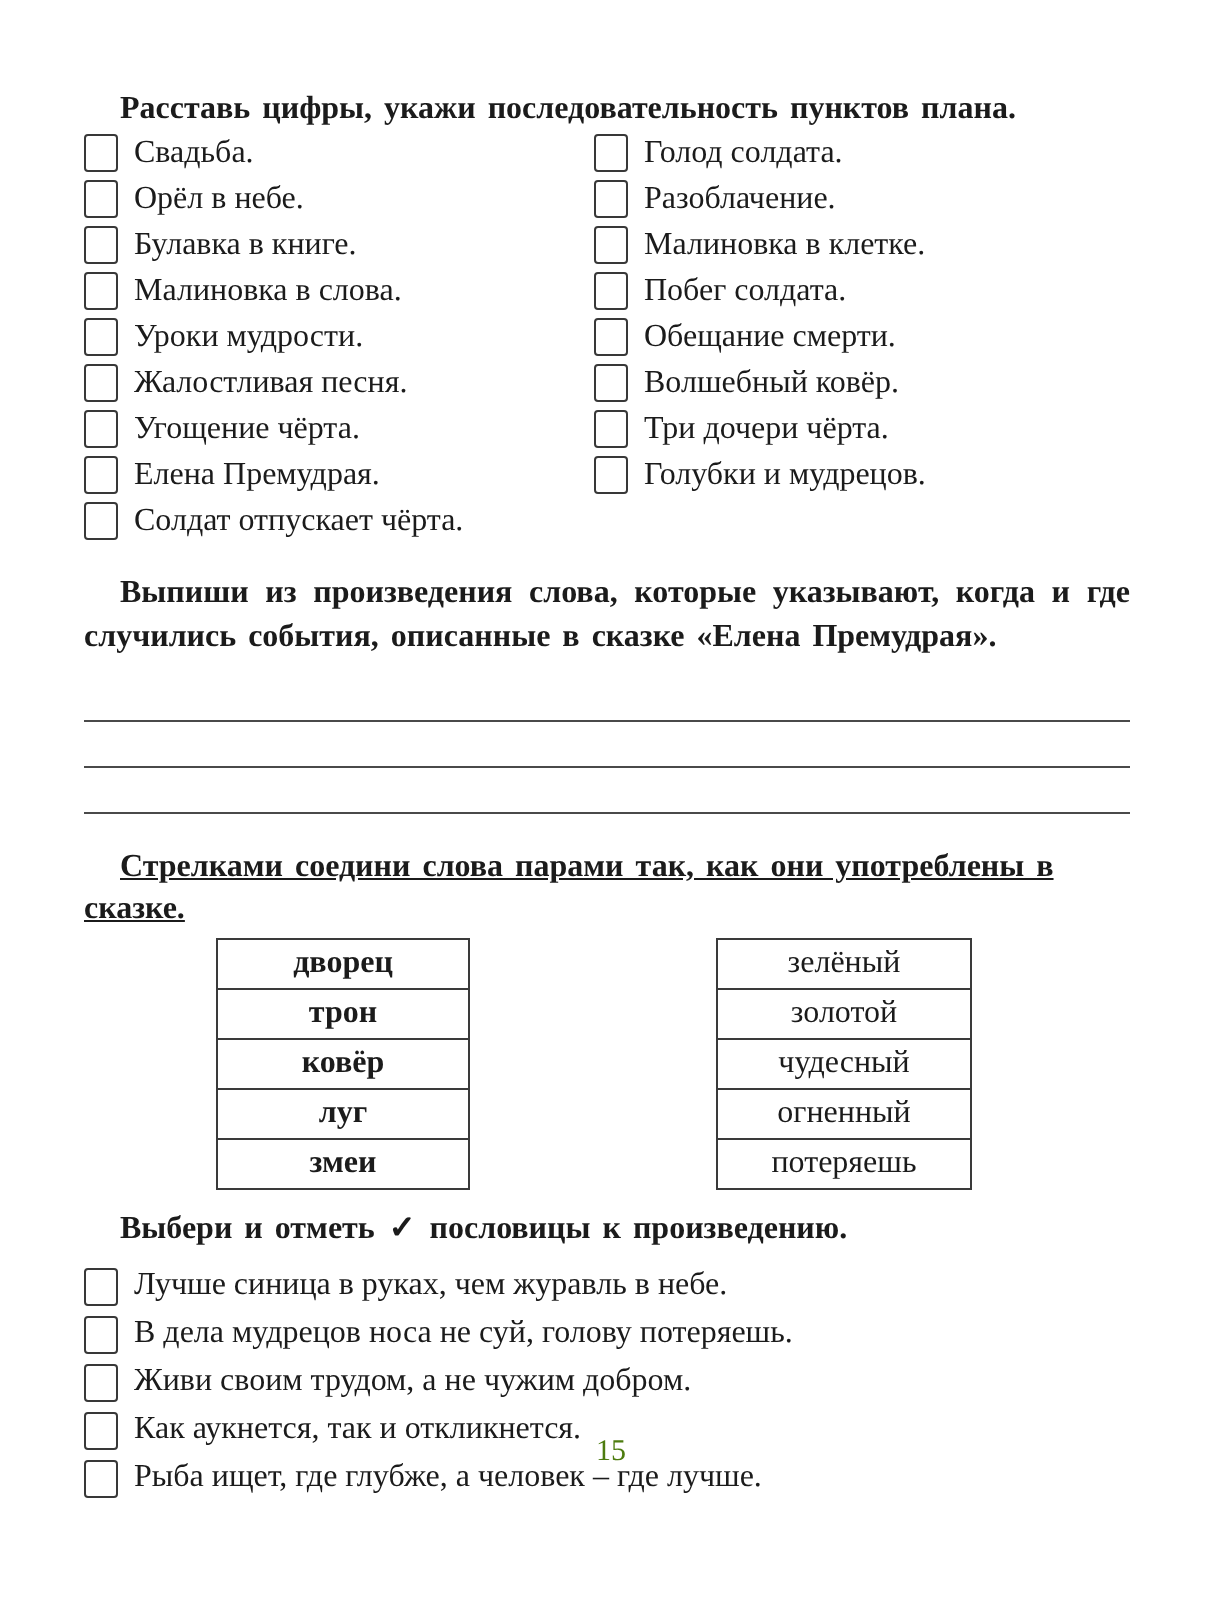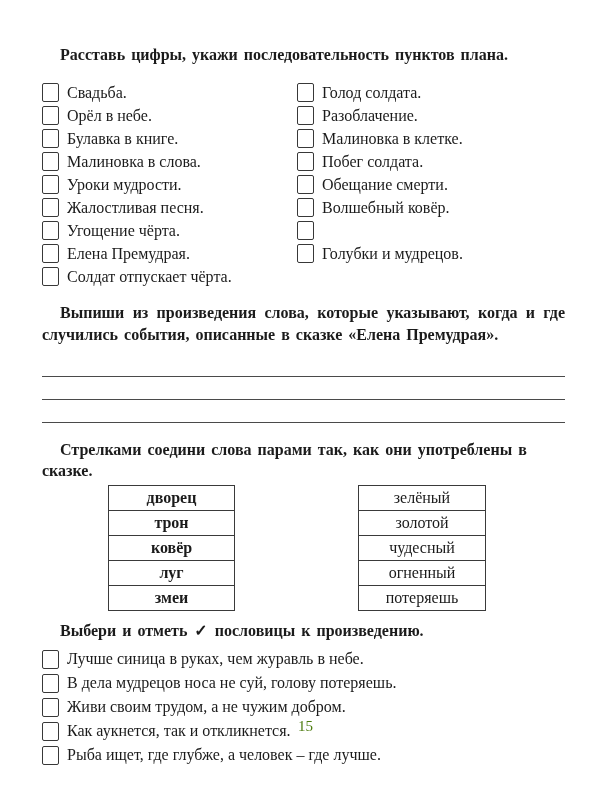--- a/index.html
+++ b/index.html
@@ -25,21 +25,21 @@
     line-height: 21px;
     text-indent: 18px;
     word-spacing: 2px;
   }
   .task2-title {
     text-align: justify;
     line-height: 22px;
     margin-top: 14px;
   }
   
-  .columns { display: flex; margin-top: 16px; }
+  .columns { display: flex; margin-top: 0; }
   .col-left { width: 255px; }
   .col-right { flex: 1; }
   .check-row {
     display: flex;
     align-items: center;
     height: 23px;
   }
   .proverbs .check-row { height: 24px; }
   .checkbox {
     display: inline-block;
@@ -52,21 +52,21 @@
     flex: 0 0 auto;
   }
   .check-label { font-size: 16px; white-space: nowrap; }
   
   .answer-lines { margin-top: 8px; }
   .answer-line {
     height: 23px;
     border-bottom: 1.8px solid #4a4a4a;
   }
   
-  .task3-title { margin-top: 16px; }
+  .task3-title { margin-top: 16px; text-decoration: underline; }
   .tables-row { display: flex; margin-top: 4px; }
   .match-table { border-top: 1.6px solid #3a3a3a; }
   .table-left  { margin-left: 66px;  width: 127px; }
   .table-right { margin-left: 123px; width: 128px; }
   .match-cell {
     height: 25px;
     border: 1.6px solid #3a3a3a;
     border-top: none;
     display: flex;
     align-items: center;
@@ -171,20 +171,21 @@
             <span class="check-label">Обещание смерти.</span>
           </div>
 
           <div class="check-row">
             <span class="checkbox"></span>
             <span class="check-label">Волшебный ковёр.</span>
           </div>
 
           <div class="check-row">
             <span class="checkbox"></span>
+            <span class="check-label">Три дочери чёрта.</span>
           </div>
 
           <div class="check-row">
             <span class="checkbox"></span>
             <span class="check-label">Голубки и мудрецов.</span>
           </div>
         </div>
     </div>
 
     <div class="task-title task2-title">Выпиши из произведения слова, которые указывают, когда и где случились события, описанные в сказке «Елена Премудрая».</div>

